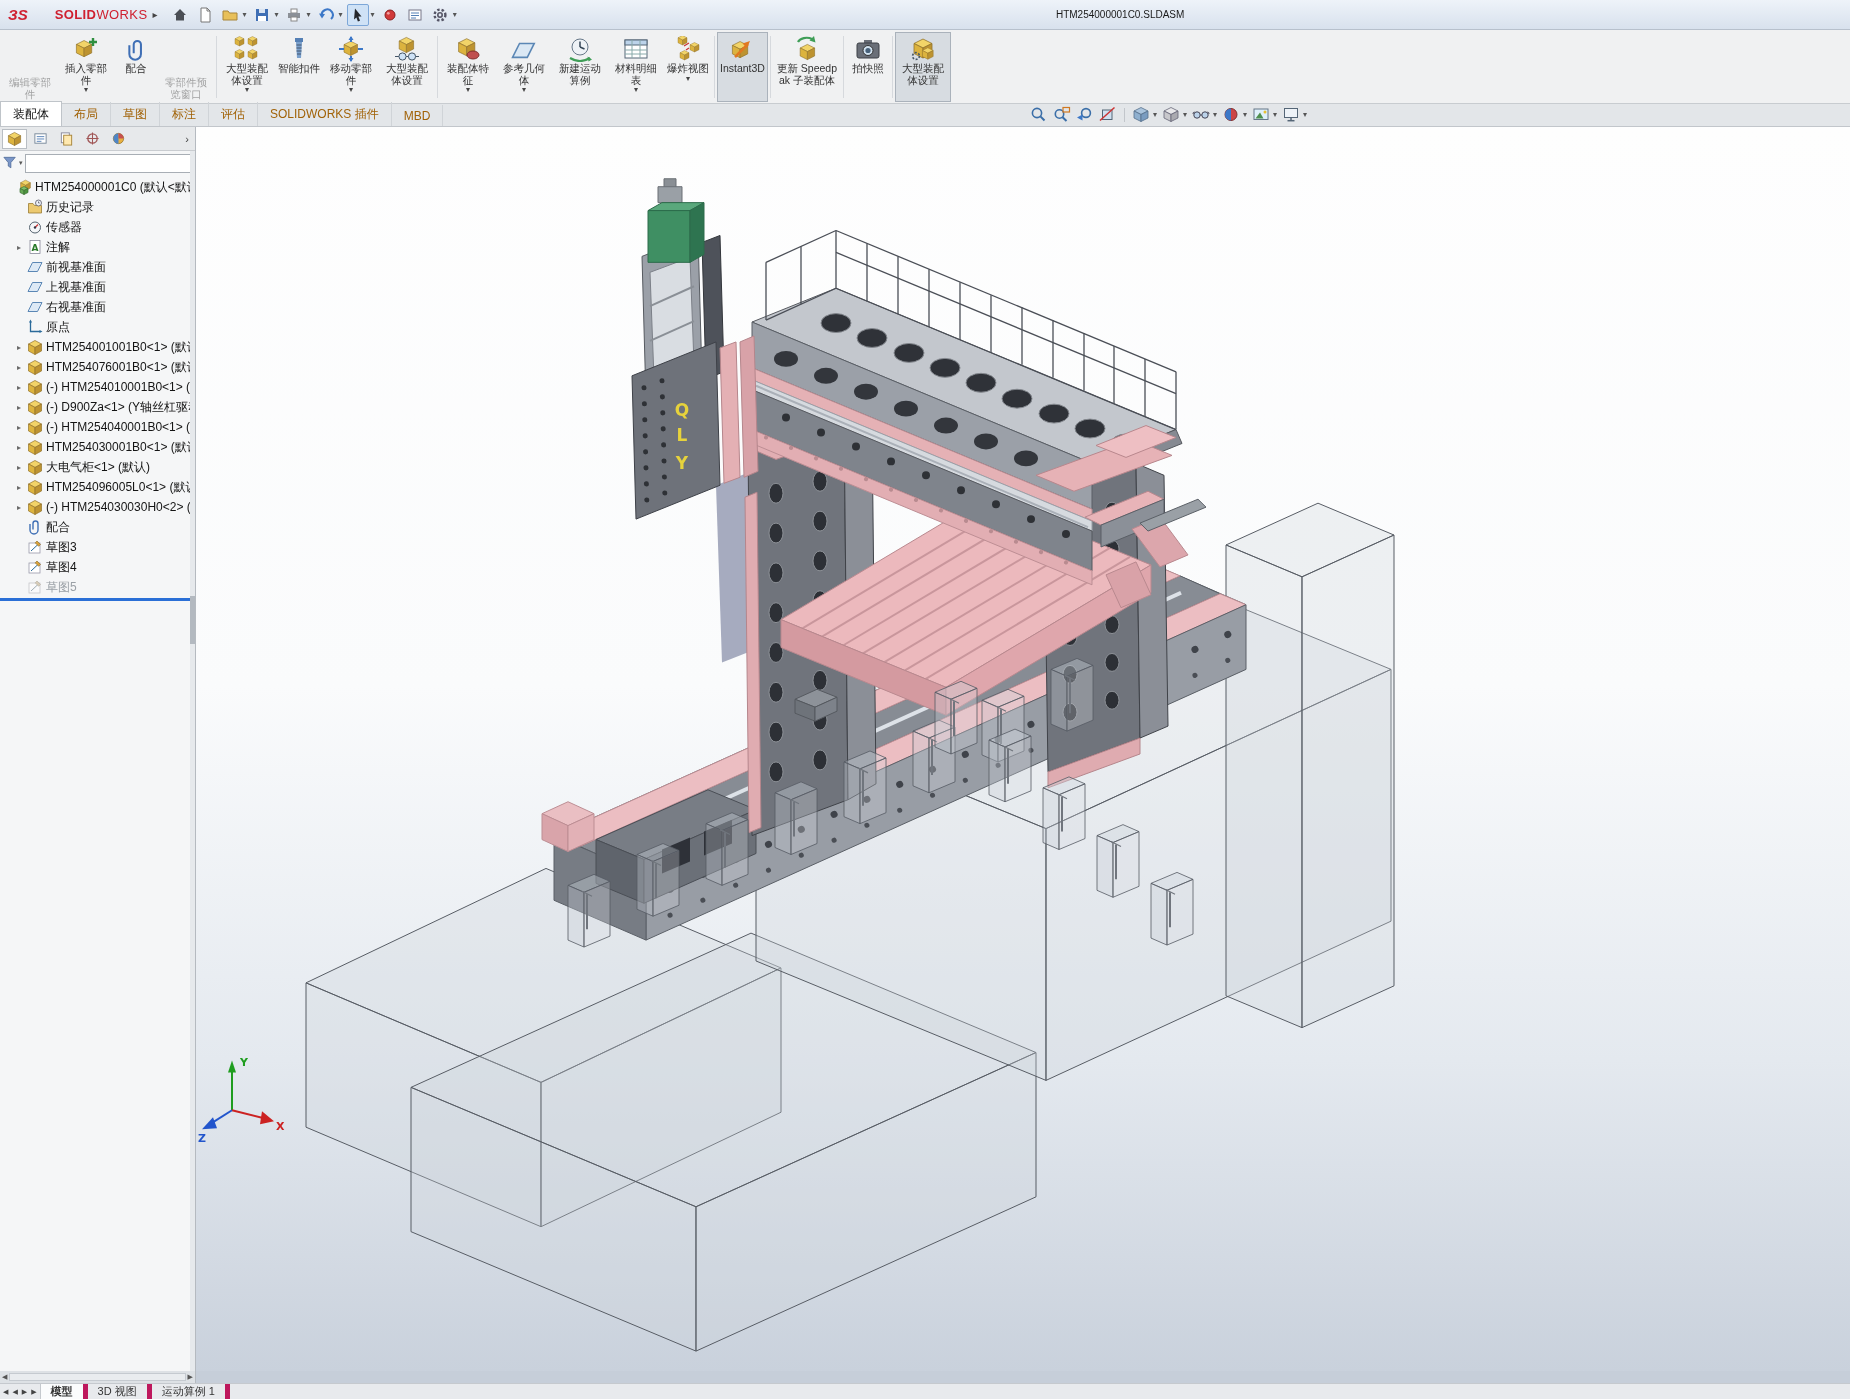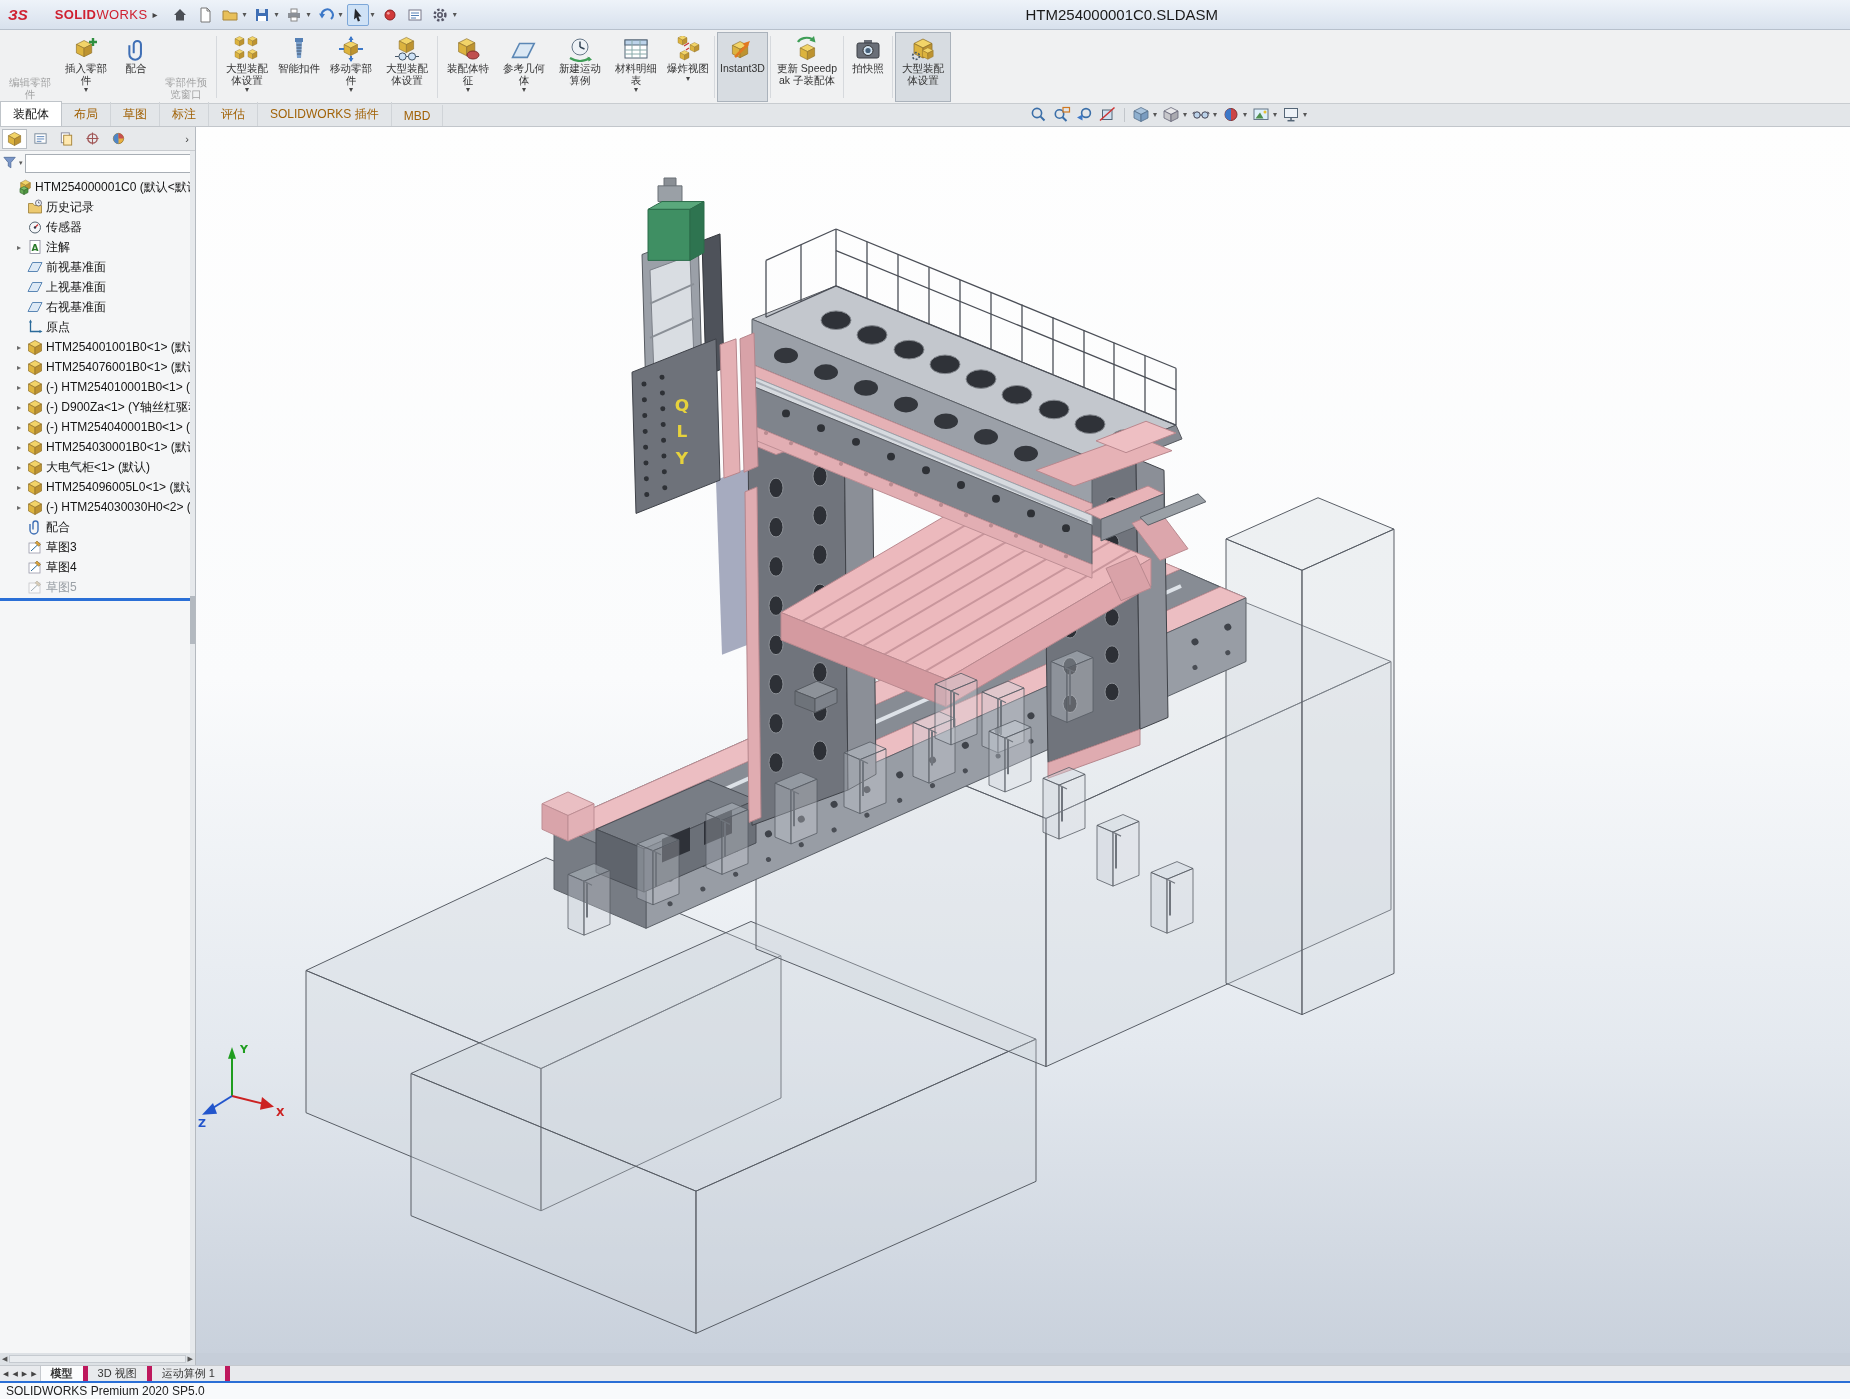--- a/index.html
+++ b/index.html
@@ -12,21 +12,21 @@
   border-bottom:1px solid #b7c0cc;display:flex;align-items:center;padding:0 8px;gap:3px;}
 .logo{display:flex;align-items:center;gap:3px;margin-right:8px;}
 .logo-mark{color:#cf2030;font-weight:bold;font-style:italic;font-size:15px;}
 .logo-text{color:#cf2030;font-size:13px;letter-spacing:.4px;}
 .logo-text b{font-weight:bold;margin-left:24px;}
 .logo-caret{font-size:10px;color:#444;margin-left:2px;}
 .qbtn{width:22px;height:22px;display:flex;align-items:center;justify-content:center;border-radius:2px;}
 .qbtn svg{width:16px;height:16px;}
 .qbtn.active{background:#cfe2f6;border:1px solid #7da7d8;}
 .qcaret{font-size:8px;color:#555;margin:0 1px 0 -1px;}
-.doctitle{font-size:15px;color:#1a1a1a;white-space:nowrap;}
+.doctitle{font-size:10px;color:#1a1a1a;white-space:nowrap;}
 .sp1{flex:.95;} .sp2{flex:1.05;}
 
 
 .ribbon{height:74px;flex:0 0 74px;background:#f0f1f2;border-bottom:1px solid #c8ccd0;
   display:flex;align-items:stretch;padding:2px 2px 1px 2px;}
 .rbtn{min-width:44px;padding:2px 2px;display:flex;flex-direction:column;align-items:center;
   justify-content:flex-start;text-align:center;font-size:10.5px;line-height:11.5px;color:#333;border:1px solid transparent;}
 .rbtn .lbl{max-width:50px;word-break:break-all;}
 .rbtn.wide .lbl{max-width:62px;}
 .rbtn.disabled{opacity:.42;gap:40px;}
@@ -907,17 +907,14 @@
       <span>◀</span>
       <span>◀</span>
       <span>▶</span>
       <span>▶</span>
     </div>
     <div class="dtab active">模型</div>
     <div class="dtab">3D 视图</div>
     <div class="dtab">运动算例 1</div>
   </div>
 
-  <div class="statusbar">
-    <span>SOLIDWORKS Premium 2020 SP5.0</span>
-  </div>
 
 </div>
 
 </body></html>

